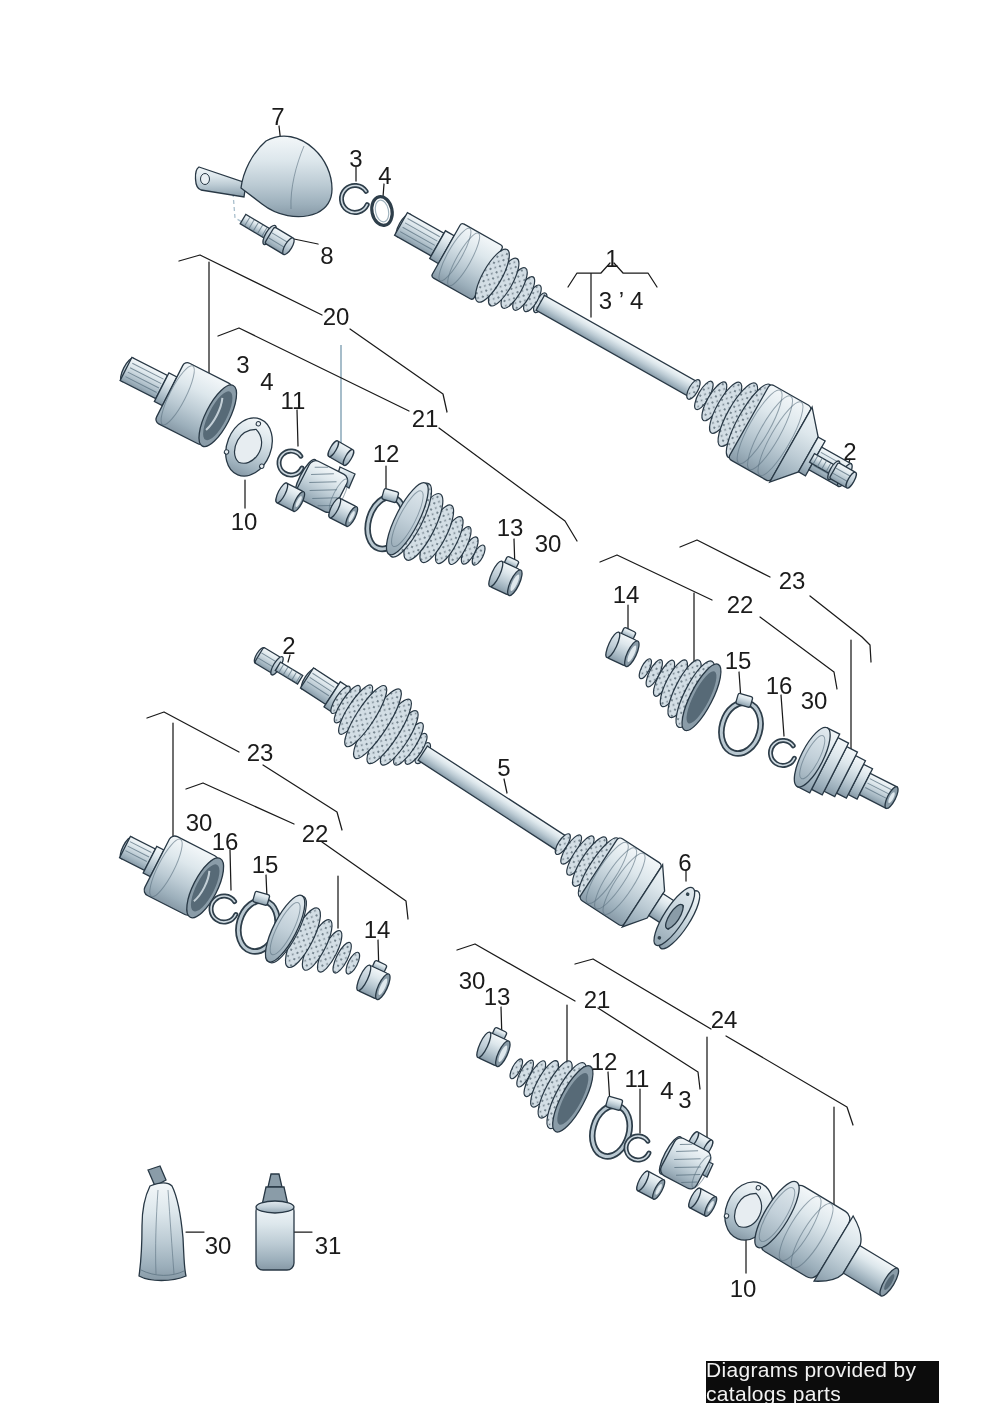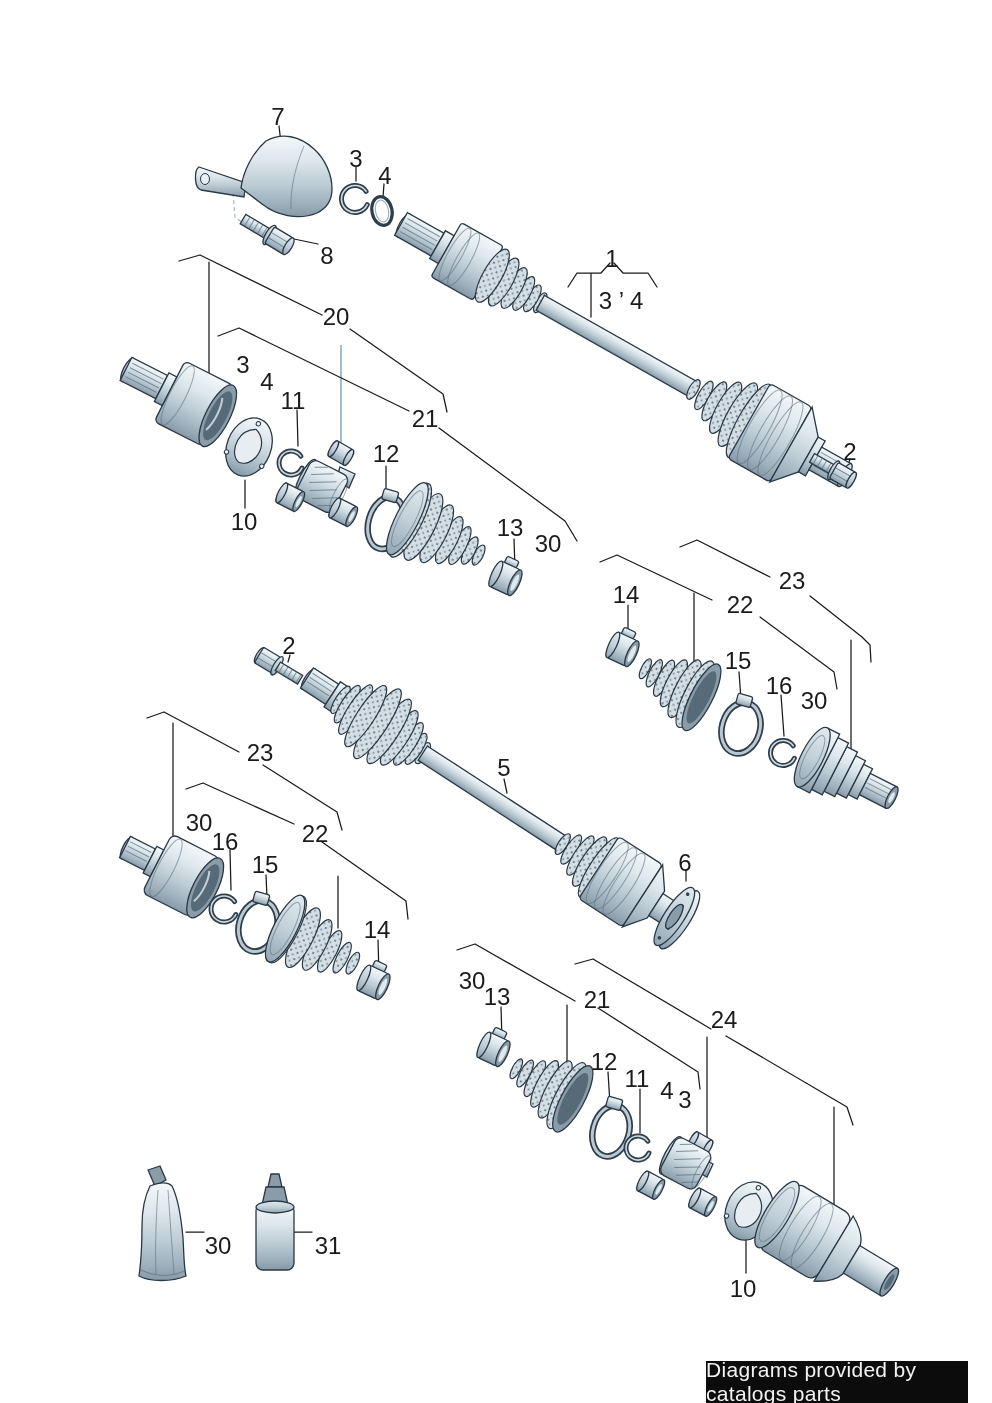--- a/index.html
+++ b/index.html
@@ -21,21 +21,21 @@
   .spl{stroke:#5b7280;stroke-width:1;opacity:.75;fill:none;}
   .stk{stroke:#cfdae1;stroke-width:2;fill:none;opacity:.9;}
   .rng{fill:none;stroke:#2e3e4a;stroke-width:5;stroke-linecap:round;}
   .rng2{fill:none;stroke:#cfdae1;stroke-width:1.6;stroke-linecap:round;}
   .clp{fill:none;stroke:#2e3e4a;stroke-width:6.5;}
   .clp2{fill:none;stroke:#b9c8d1;stroke-width:3;}
   .rg4{fill:none;stroke:#2e3e4a;stroke-width:3.2;}
   .rg4b{fill:none;stroke:#9fb2bd;stroke-width:1.2;}
   .dotl{fill:#e9eff3;stroke:#283845;stroke-width:1;}
   .fdot{fill:#33444f;}
-  .footer{position:absolute;left:706px;top:1361px;width:262px;height:42px;background:#0c0c0c;
+  .footer{position:absolute;left:706px;top:1361px;width:233px;height:42px;background:#0c0c0c;
           display:flex;align-items:center;justify-content:center;}
   .footer span{color:#f2f2f2;font-size:21px;letter-spacing:.3px;}
 </style>
 </head>
 <body>
 
 <div class="stage">
 <svg width="992" height="1403" viewBox="0 0 992 1403">
   <defs>
     <linearGradient id="gm" x1="0" y1="0" x2="0" y2="1">

